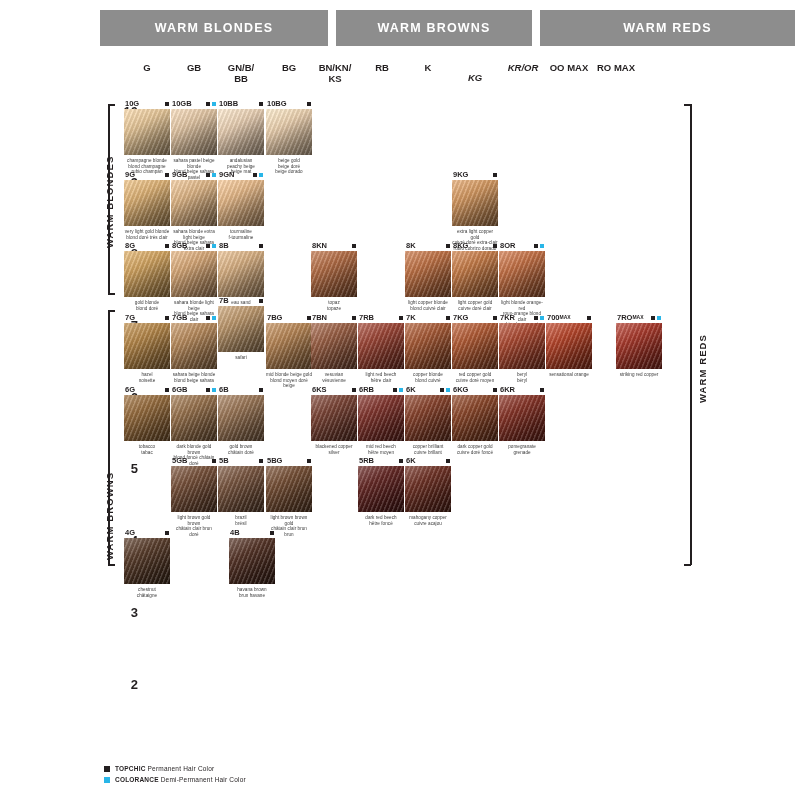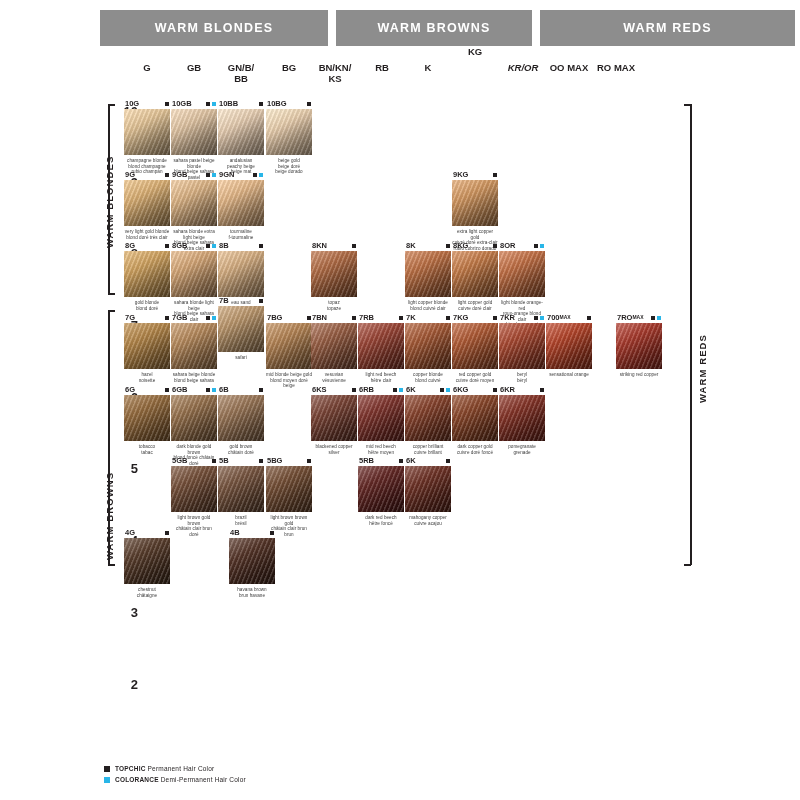--- a/index.html
+++ b/index.html
@@ -109,21 +109,21 @@
 
   <div class="colhead" style="left:124px;top:62px;width:46px;"><span>G</span></div>
   <div class="colhead" style="left:171px;top:62px;width:46px;"><span>GB</span></div>
   <div class="colhead" style="left:218px;top:62px;width:46px;white-space:pre-line;"><span>GN/B/
 BB</span></div>
   <div class="colhead" style="left:266px;top:62px;width:46px;"><span>BG</span></div>
   <div class="colhead" style="left:310px;top:62px;width:50px;white-space:pre-line;"><span>BN/KN/
 KS</span></div>
   <div class="colhead" style="left:359px;top:62px;width:46px;"><span>RB</span></div>
   <div class="colhead" style="left:405px;top:62px;width:46px;"><span>K</span></div>
-  <div class="colhead" style="left:452px;top:46px;width:46px;"><span>KG</span></div>
+  <div class="colhead" style="left:452px;top:72px;width:46px;font-style:italic;"><span>KG</span></div>
   <div class="colhead" style="left:497px;top:62px;width:52px;font-style:italic;"><span>KR/OR</span></div>
   <div class="colhead" style="left:544px;top:62px;width:50px;"><span>OO MAX</span></div>
   <div class="colhead" style="left:590px;top:62px;width:52px;"><span>RO MAX</span></div>
 
   <div class="vbracket" style="left:108px;top:104px;width:1.5px;height:190px;"></div>
   <div class="vbracket" style="left:108px;top:104px;width:7px;height:1.5px;"></div>
   <div class="vbracket" style="left:108px;top:293px;width:7px;height:1.5px;"></div>
 
   <div class="vbracket" style="left:108px;top:310px;width:1.5px;height:255px;"></div>
   <div class="vbracket" style="left:108px;top:310px;width:7px;height:1.5px;"></div>

